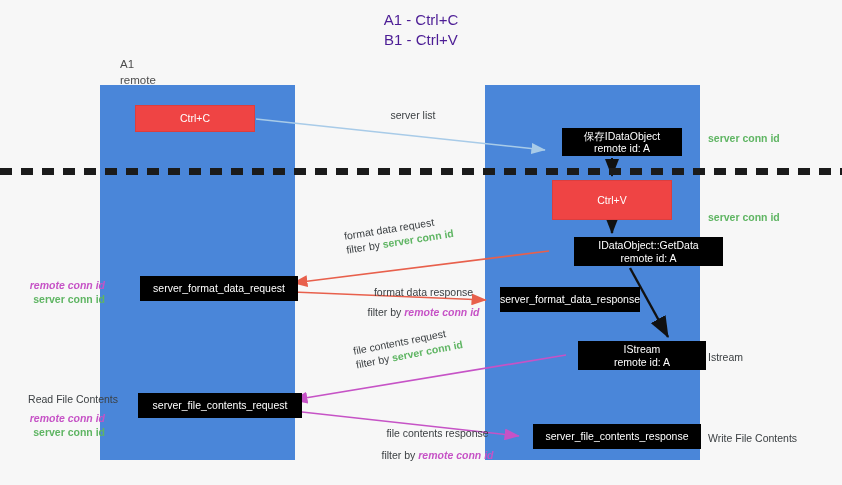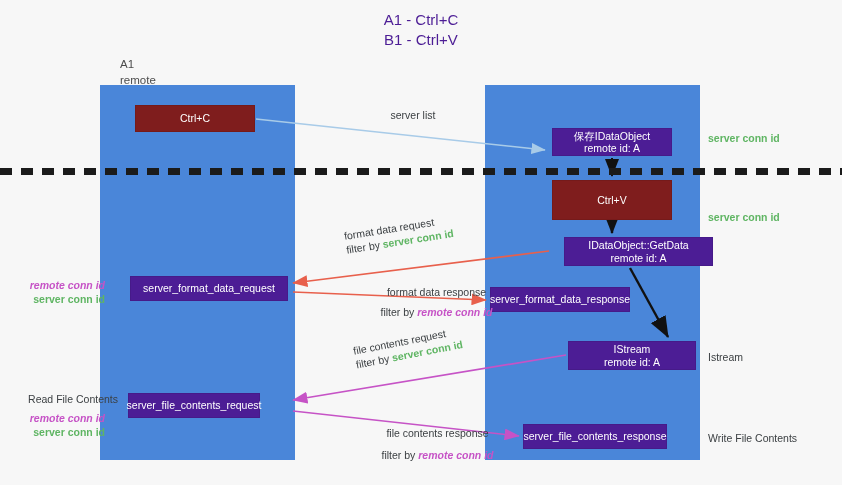--- a/index.html
+++ b/index.html
@@ -28,32 +28,32 @@
   .colhead-a{left:120px;top:56px;width:155px;}
   .colhead-b{left:520px;top:56px;width:150px;}
 
   .node{
     position:absolute;box-sizing:border-box;
     display:flex;align-items:center;justify-content:center;
     text-align:center;color:#ffffff;font-size:10.5px;line-height:12.5px;
     white-space:pre-line;
     border:1px solid rgba(0,0,0,0.08);
   }
-  .orange{background:#4c1d95;}
-  .green{background:#7f1d1d;}
+  .orange{background:#000000;margin-left:10px;}
+  .green{background:#ef4444;}
 
   .n-ctrlc{left:135px;top:105px;width:120px;height:27px;}
   .n-save{left:552px;top:128px;width:120px;height:28px;}
   .n-ctrlv{left:552px;top:180px;width:120px;height:40px;}
   .n-getdata{left:564px;top:237px;width:149px;height:29px;}
   .n-fmtreq{left:130px;top:276px;width:158px;height:25px;}
   .n-fmtresp{left:490px;top:287px;width:140px;height:25px;}
   .n-istream{left:568px;top:341px;width:128px;height:29px;}
-  .n-filereq{left:128px;top:393px;width:132px;height:25px;}
-  .n-fileresp{left:523px;top:424px;width:144px;height:25px;}
+  .n-filereq{left:128px;top:393px;width:164px;height:25px;}
+  .n-fileresp{left:523px;top:424px;width:168px;height:25px;}
 
   .lbl{position:absolute;font-size:10.5px;line-height:14px;color:#3c4043;}
   .lbl.right{text-align:right;}
   .lbl.center{text-align:center;}
   .green-t{color:#5fb563;font-weight:bold;}
   .magenta-t{color:#c653c6;font-weight:bold;font-style:italic;}
 
   .rot-a{transform:rotate(-9deg);transform-origin:left top;}
   .rot-b{transform:rotate(-11deg);transform-origin:left top;}
 
@@ -61,21 +61,21 @@
   .l-sci1{left:708px;top:131px;width:120px;}
   .l-sci2{left:708px;top:210px;width:120px;}
   .l-dataobject{left:708px;top:245px;width:125px;}
   .l-istream{left:708px;top:350px;width:125px;}
   .l-writefile{left:708px;top:431px;width:130px;}
   .l-leftids1{left:0px;top:278px;width:105px;}
   .l-readfile{left:0px;top:392px;width:118px;}
   .l-leftids2{left:0px;top:411px;width:105px;}
 
   .l-fdreq{left:343px;top:229px;width:150px;}
-  .l-fdresp{left:349px;top:285px;width:175px;}
+  .l-fdresp{left:336px;top:285px;width:175px;}
   .l-fcreq{left:352px;top:344px;width:150px;}
   .l-fcresp{left:350px;top:406px;width:175px;margin-top:20px;}
 
   .divider{
     position:absolute;left:0;top:168px;width:842px;height:7px;
     background-image:repeating-linear-gradient(to right,#1b1b1b 0 12px,transparent 12px 21px);
   }
   svg.arrows{position:absolute;left:0;top:0;width:842px;height:485px;pointer-events:none;}
 </style>
 </head>

